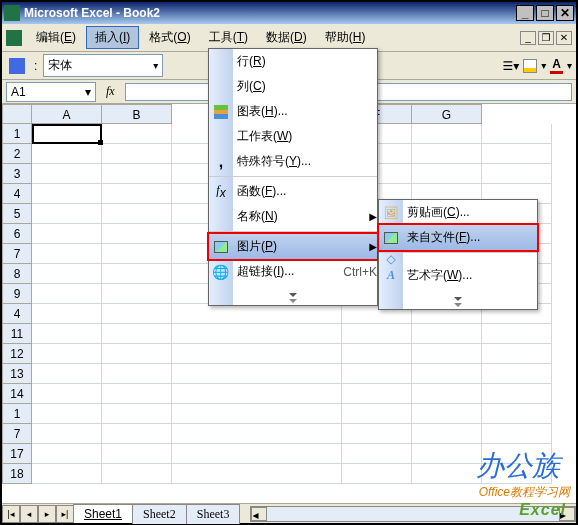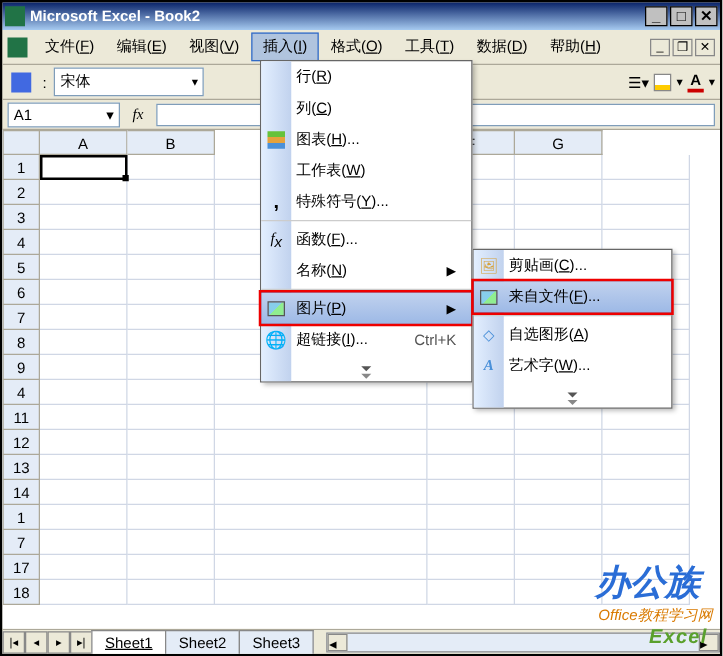--- a/index.html
+++ b/index.html
@@ -47,21 +47,21 @@
 .row-header { width: 30px; height: 20px; background: #e4ecf7; border: 1px solid #aca899; border-top: none; text-align: center; line-height: 20px; }
 .cells { position: relative; flex: 1; }
 .cell-row { display: flex; height: 20px; }
 .cell { border-right: 1px solid #d0d7e5; border-bottom: 1px solid #d0d7e5; }
 .active-cell { position: absolute; top: 0; left: 0; width: 70px; height: 20px; border: 2px solid #000; }
 .active-cell::after { content: ''; position: absolute; right: -3px; bottom: -3px; width: 5px; height: 5px; background: #000; }
 
 .grid-top-row { display: flex; position: absolute; top: 0; left: 0; right: 0; }
 
 .dropdown-menu { position: absolute; background: #fff; border: 1px solid #666; box-shadow: 2px 2px 4px rgba(0,0,0,0.3); z-index: 100; }
-.dropdown-menu .dm-item { display: flex; align-items: center; padding: 4px 12px; gap: 8px; cursor: pointer; white-space: nowrap; }
+.dropdown-menu .dm-item { display: flex; align-items: center; padding: 4px 0; gap: 8px; cursor: pointer; white-space: nowrap; }
 .dropdown-menu .dm-item.highlighted { background: linear-gradient(to bottom, #c1d2ee, #9db9e6); border: 1px solid #316ac5; margin: -1px; }
 .dropdown-menu .dm-item.red-boxed { outline: 2px solid #e00; outline-offset: -1px; }
 .dropdown-menu .dm-icon { width: 18px; height: 18px; display: inline-flex; align-items: center; justify-content: center; font-size: 14px; }
 .dropdown-menu .dm-label { flex: 1; }
 .dropdown-menu .dm-label .u { text-decoration: underline; }
 .dropdown-menu .dm-shortcut { color: #555; margin-left: 20px; }
 .dropdown-menu .dm-arrow { font-size: 10px; margin-left: 20px; }
 .dropdown-menu .dm-sep { border-top: 1px solid #ccc; margin: 2px 0; }
 .dropdown-menu .icon-strip { width: 24px; background: linear-gradient(to right, #e3efff, #c1d2ee); position: absolute; top: 0; bottom: 0; left: 0; }
 .dropdown-menu .dm-items { position: relative; padding-left: 0; }
@@ -71,28 +71,28 @@
 .dm-expand .chev { display:inline-block; width:0; height:0; border-left:4px solid transparent; border-right:4px solid transparent; border-top:4px solid #555; margin:0 auto;}
 .dm-expand .chev2 { display:block; border-top-color:#888; margin-top:-1px;}
 
 #main-menu { top: 48px; left: 208px; width: 170px; }
 #sub-menu { top: 199px; left: 378px; width: 160px; }
 
 .sheet-tabs { background: #ece9d8; display: flex; align-items: center; height: 20px; border-top: 1px solid #aca899; }
 .sheet-nav { display: flex; }
 .sheet-nav-btn { width: 18px; height: 18px; border: 1px solid #888; display: flex; align-items: center; justify-content: center; cursor: pointer; font-size: 9px; }
 .sheet-tab { padding: 2px 10px; background: #fff; border: 1px solid #888; border-bottom: none; cursor: pointer; margin-left: -1px; }
-.sheet-tab.inactive { background: #e4ecf7; }
+.sheet-tab.inactive { background: #e4ecf7; font-family: Liberation Serif, serif; }
 .sheet-scroll { flex: 1; margin-left: 10px; background: #e4ecf7; height: 16px; border: 1px solid #888; position: relative; }
 .sheet-scroll .thumb-l { width: 16px; height: 14px; background: #ece9d8; border: 1px solid #888; position: absolute; left: 0; }
 .sheet-scroll .thumb-r { width: 16px; height: 14px; background: #ece9d8; border: 1px solid #888; position: absolute; right: 0; }
 
 .statusbar { background: #ece9d8; height: 20px; display: flex; align-items: center; padding: 2px 8px; border-top: 1px solid #aca899; }
 
-.watermark1 { position: absolute; right: 18px; bottom: 40px; font-size: 28px; font-weight: bold; color: #2a6dd6; font-style: italic; margin-top: 28px; }
+.watermark1 { position: absolute; right: 18px; bottom: 40px; font-size: 28px; font-weight: normal; color: #2a6dd6; font-style: italic; margin-top: 28px; }
 .watermark2 { position: absolute; right: 8px; bottom: 24px; font-size: 12px; color: #d97a00; font-style: italic; }
 .watermark3 { position: absolute; right: 12px; bottom: 6px; font-size: 16px; font-weight: bold; color: #5aa02c; font-style: italic; letter-spacing:1px;}
 
 .ico-chart { background: linear-gradient(to top, #4a90d9 33%, #e6a23c 33% 66%, #67c23a 66%); width:14px; height:14px; display:inline-block;}
 .ico-fx { font-style:italic; font-family:serif; }
 .ico-pic { display:inline-block; width:14px; height:12px; border:1px solid #555; background: linear-gradient(135deg,#87ceeb 50%, #90ee90 50%);}
 .ico-link { color: #4a90d9; font-size: 14px;}
 .ico-clip { color: #d6a23c; }
 .ico-shape { color: #4a90d9; }
 .ico-art { color: #4a90d9; font-weight:bold; font-style:italic; font-family: "Times New Roman", serif;}
@@ -107,23 +107,21 @@
     <span class="title">Microsoft Excel - Book2</span>
     <div class="win-btns">
       <div class="win-btn">_</div>
       <div class="win-btn">□</div>
       <div class="win-btn">✕</div>
     </div>
   </div>
 
   <div class="menubar">
     <span class="app-icon"></span>
-    <span class="menu-item"><span>文件</span>(<span class="u">F</span>)</span>
     <span class="menu-item"><span>编辑</span>(<span class="u">E</span>)</span>
-    <span class="menu-item"><span>视图</span>(<span class="u">V</span>)</span>
     <span class="menu-item active"><span>插入</span>(<span class="u">I</span>)</span>
     <span class="menu-item"><span>格式</span>(<span class="u">O</span>)</span>
     <span class="menu-item"><span>工具</span>(<span class="u">T</span>)</span>
     <span class="menu-item"><span>数据</span>(<span class="u">D</span>)</span>
     <span class="menu-item"><span>帮助</span>(<span class="u">H</span>)</span>
     <div class="win-btns2">
       <div class="wb">_</div>
       <div class="wb">❐</div>
       <div class="wb">✕</div>
     </div>
@@ -426,21 +424,20 @@
         <span class="dm-icon">
           <span class="ico-pic"></span>
         </span>
         <span class="dm-label">来自文件(<span class="u">F</span>)...</span>
       </div>
       <div class="dm-sep"></div>
       <div class="dm-item">
         <span class="dm-icon">
           <span class="ico-shape">◇</span>
         </span>
-        <span class="dm-label">自选图形(<span class="u">A</span>)</span>
       </div>
       <div class="dm-item">
         <span class="dm-icon">
           <span class="ico-art">A</span>
         </span>
         <span class="dm-label">艺术字(<span class="u">W</span>)...</span>
       </div>
       <div class="dm-expand"><span class="chev"></span><span class="chev chev2"></span></div>
     </div>
 </div>

